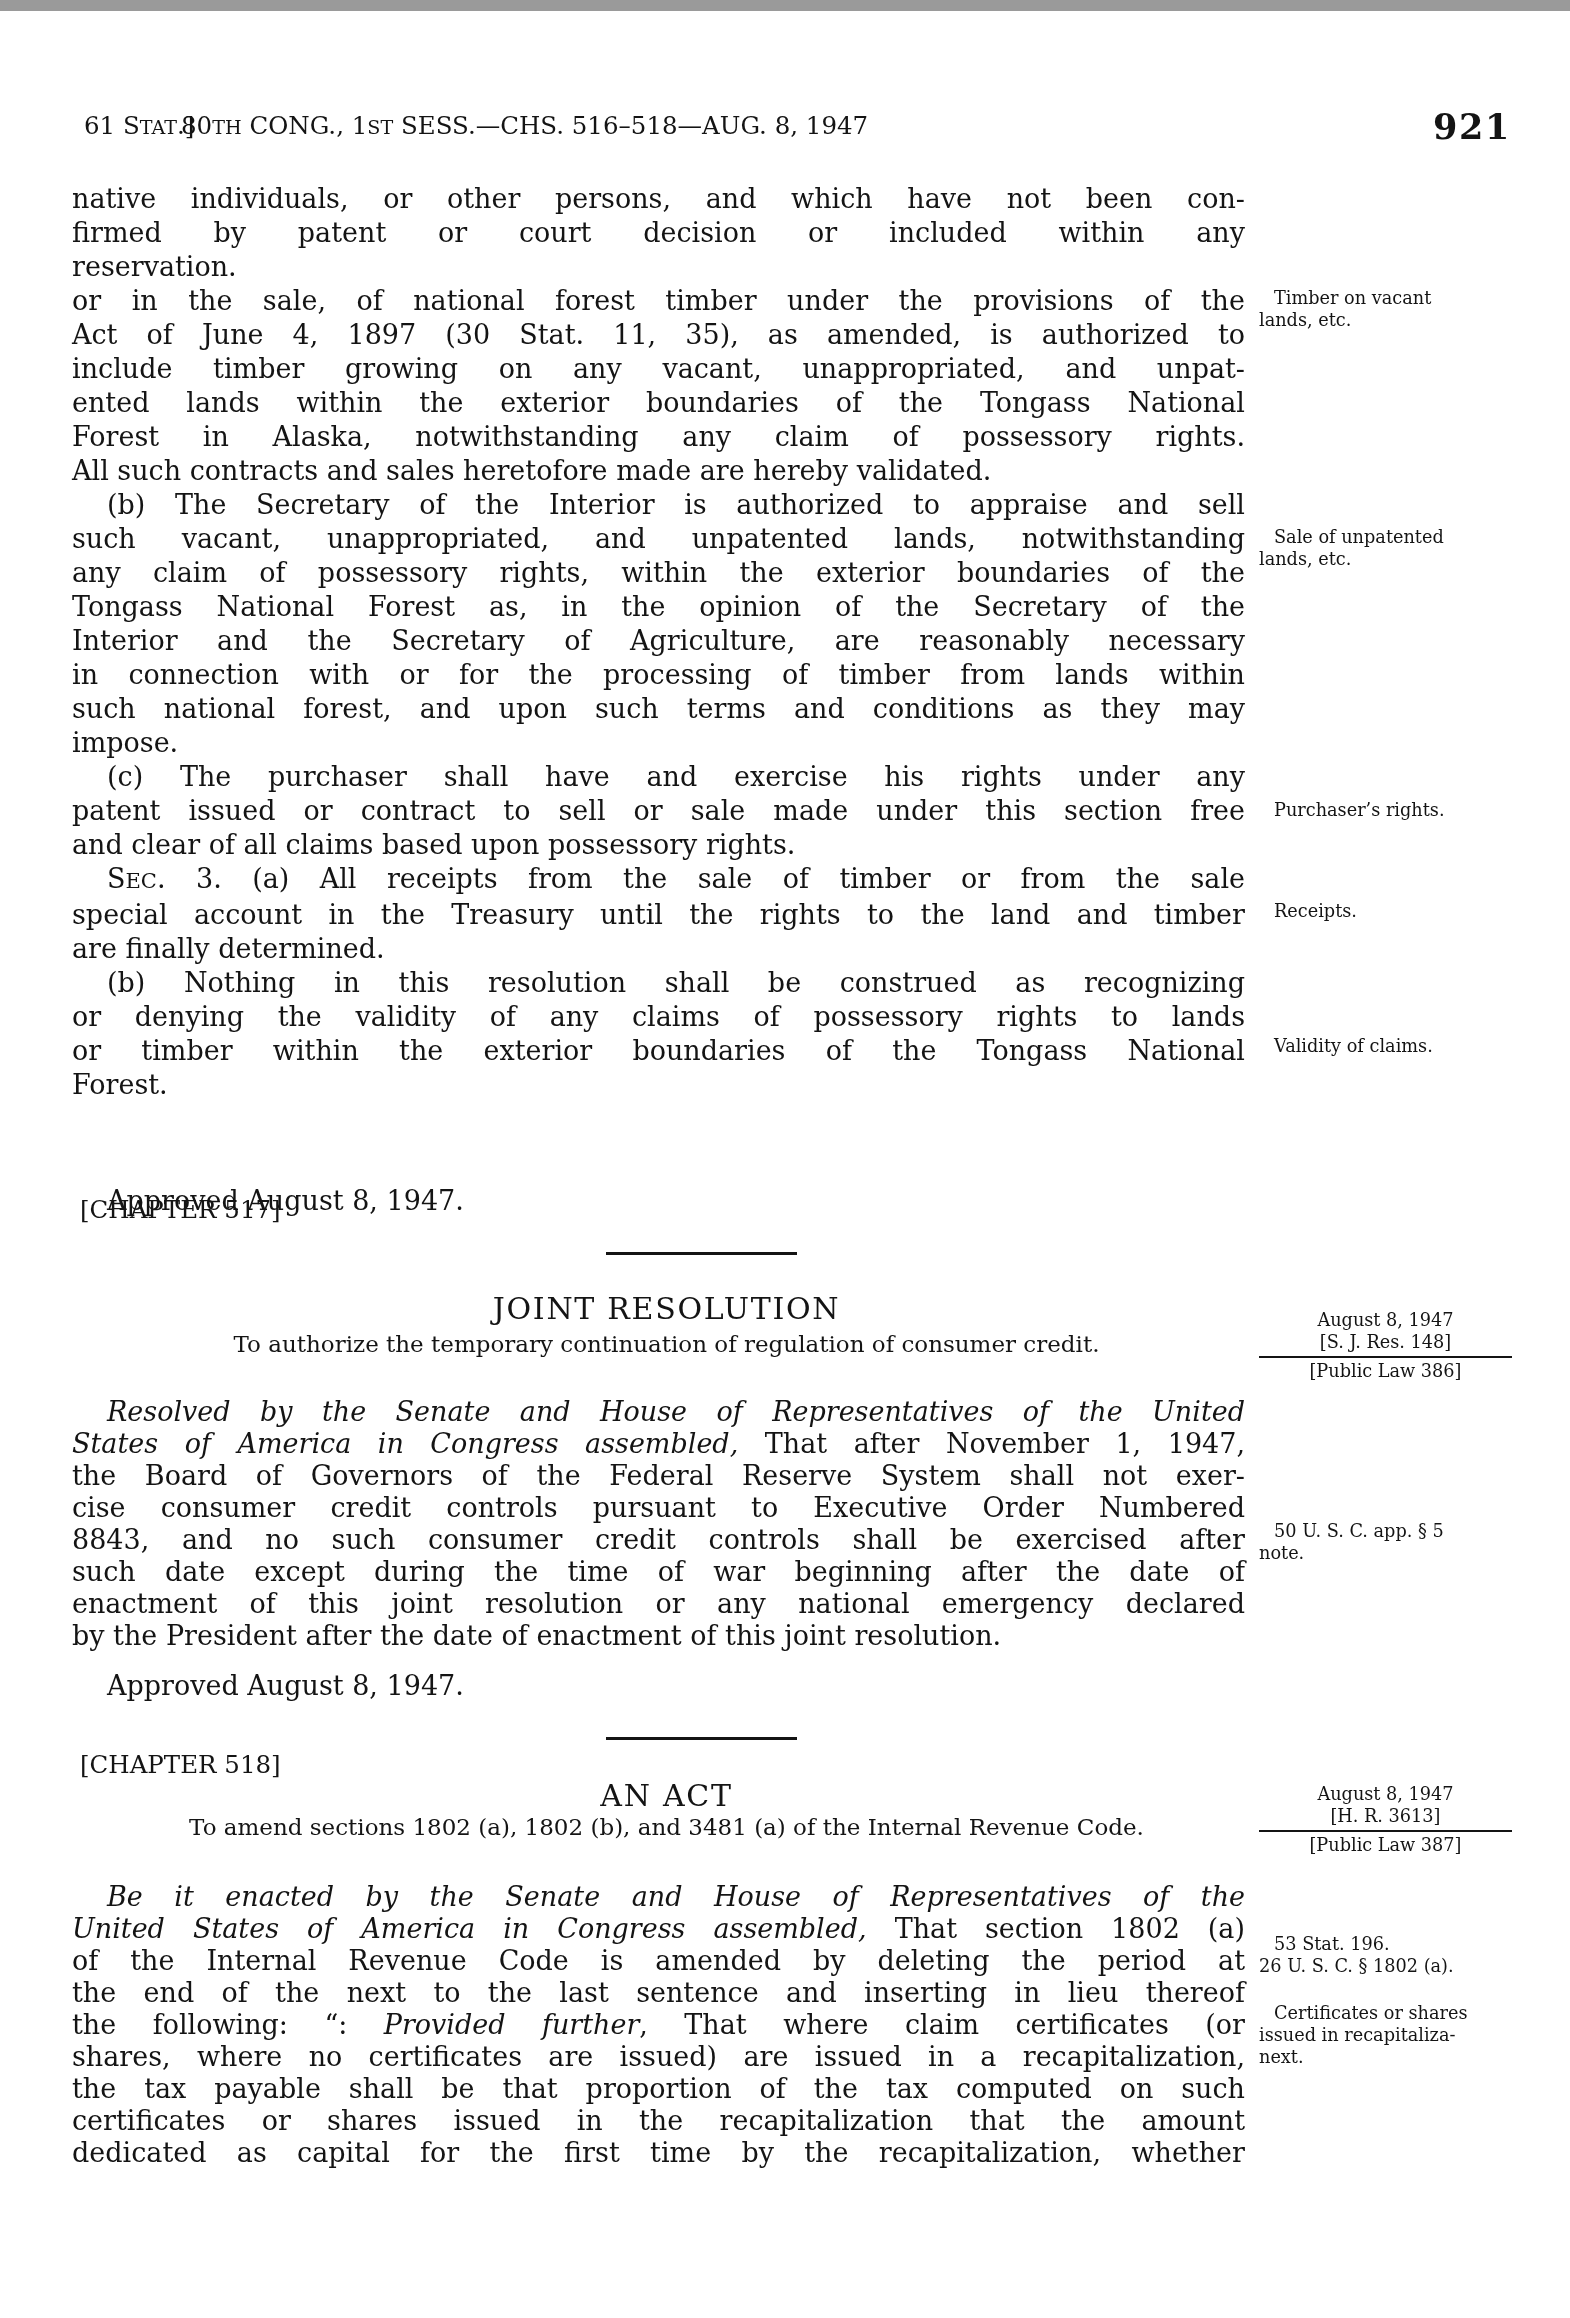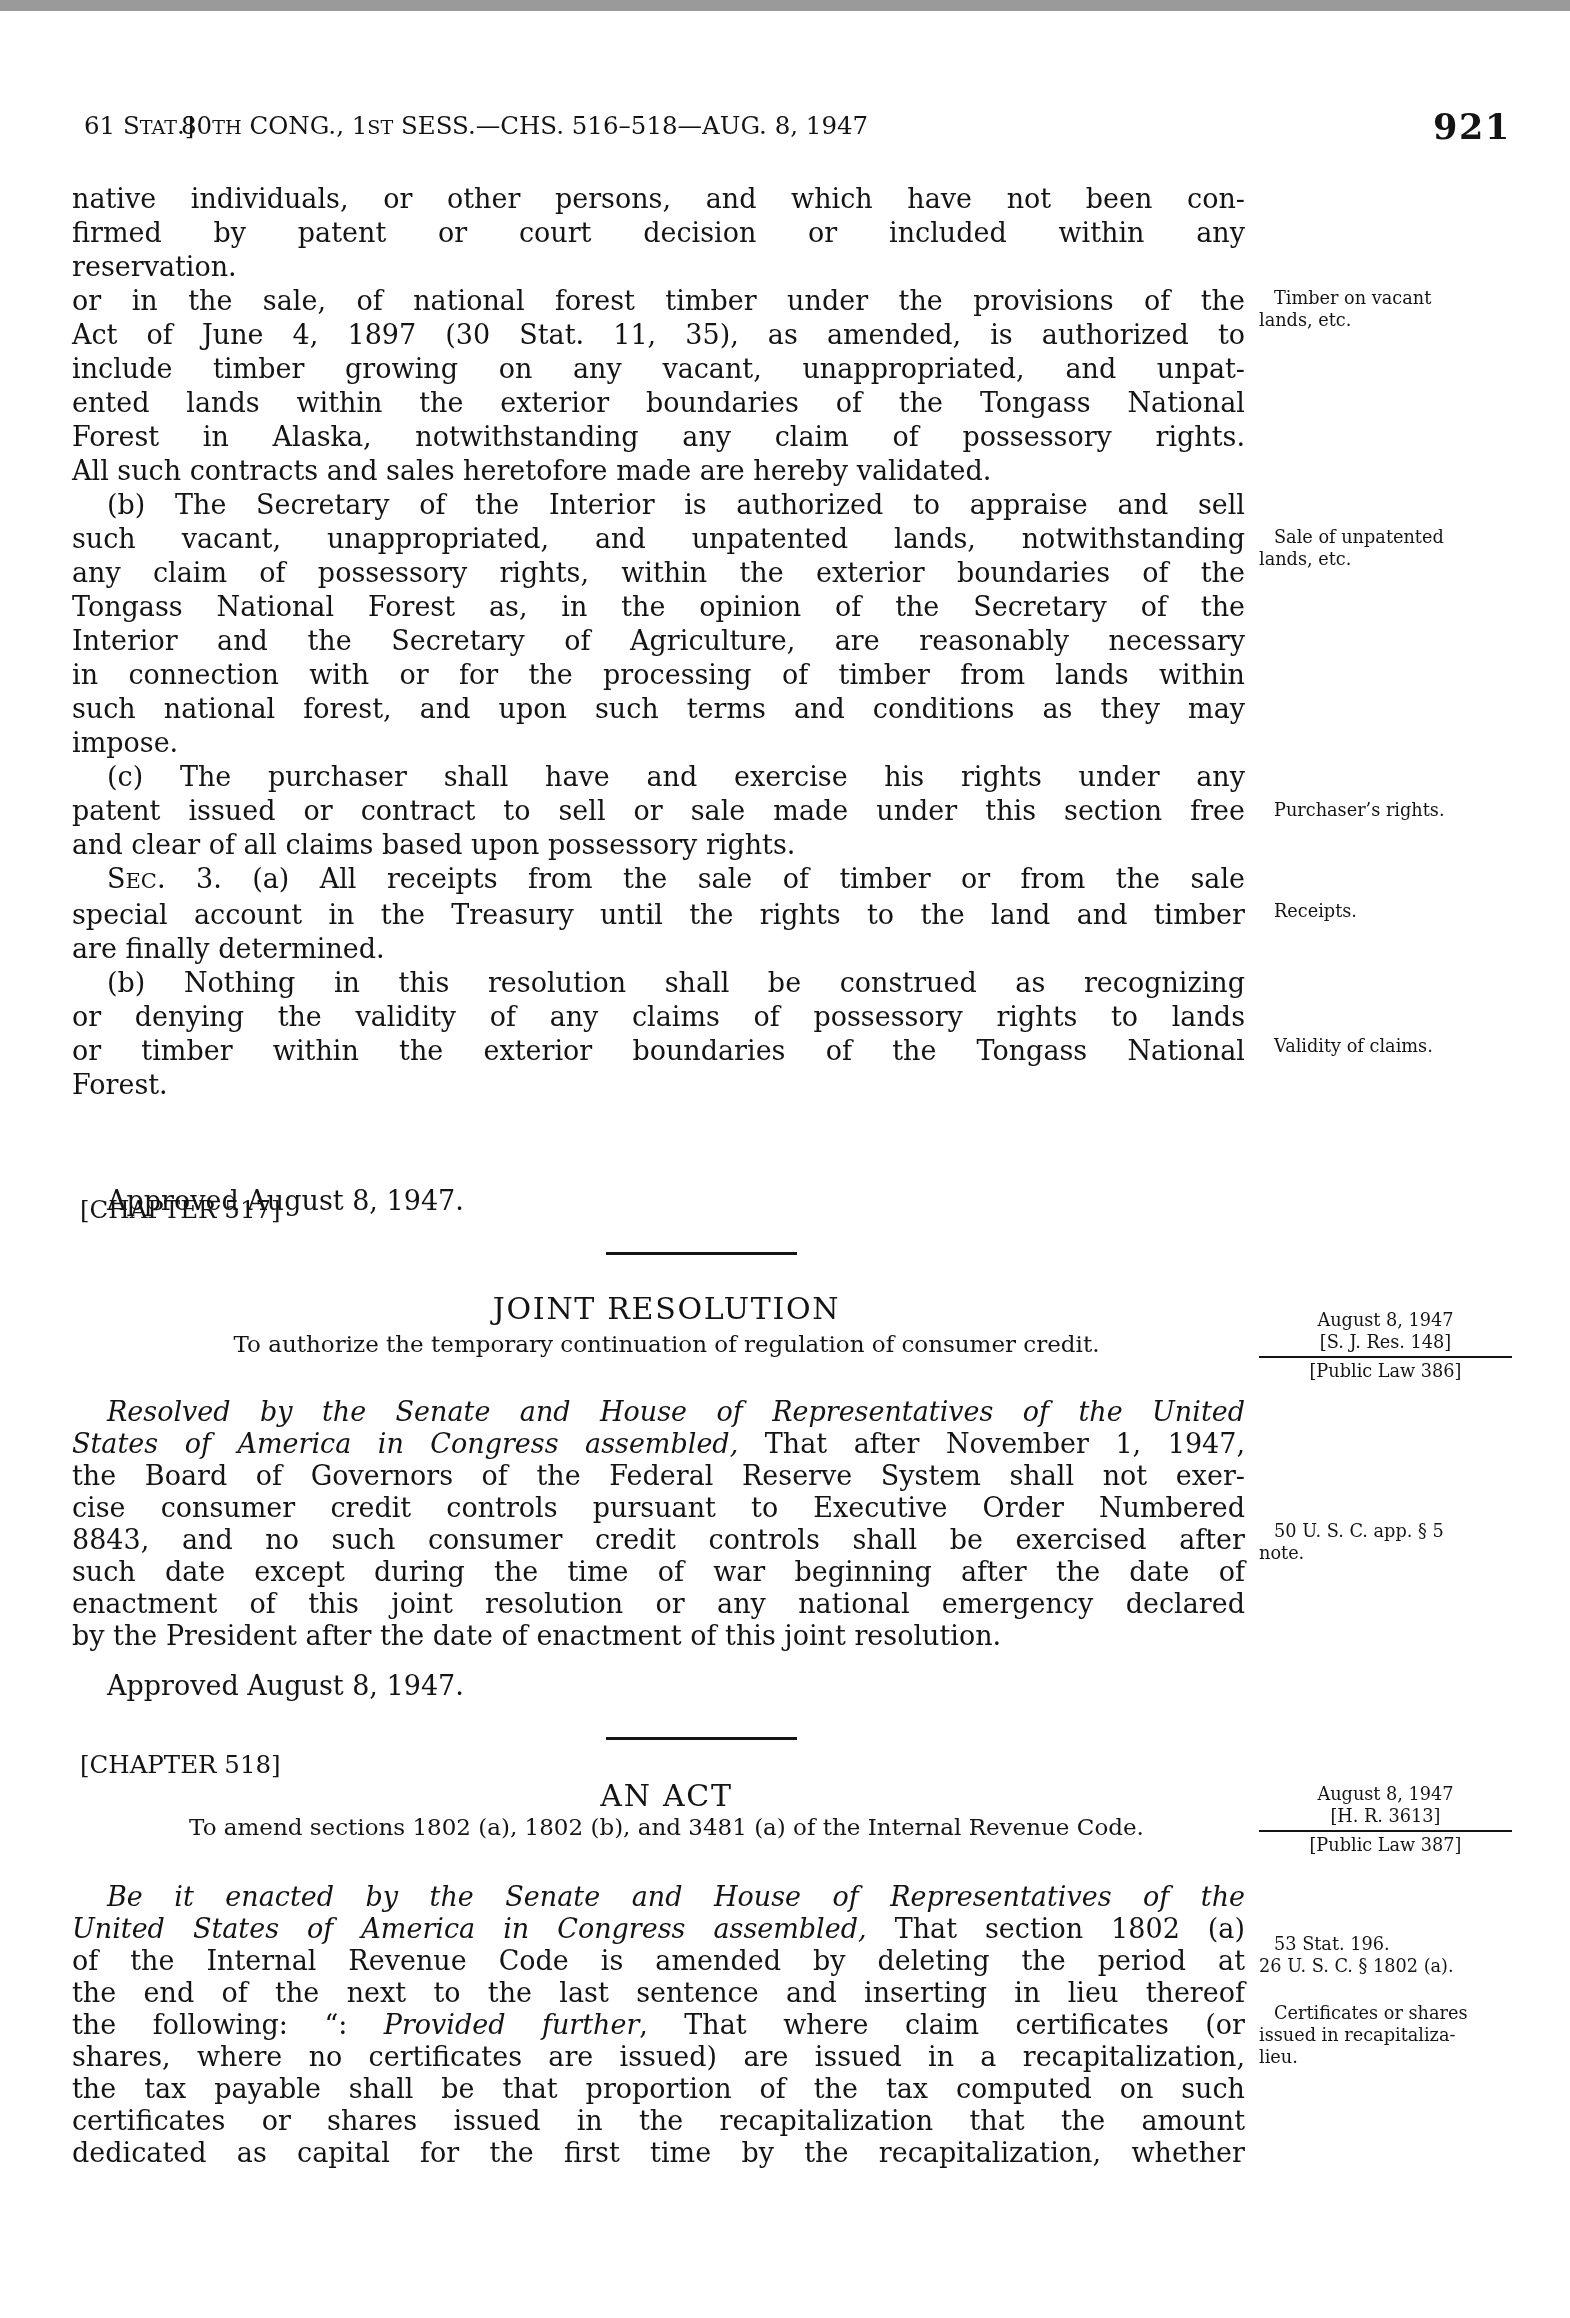--- a/index.html
+++ b/index.html
@@ -159,17 +159,17 @@
       <div class="tline">certificates or shares issued in the recapitalization that the amount</div>
       <div class="tline">dedicated as capital for the first time by the recapitalization, whether</div>
     </div>
   <div class="mnote" style="top:1922px">
       <div class="tline">53 Stat. 196.</div>
       <div class="tline">26 U. S. C. § 1802 (a).</div>
     </div>
   <div class="mnote" style="top:1991px">
       <div class="tline">Certificates or shares</div>
       <div class="tline">issued in recapitaliza-</div>
-      <div class="tline">lieu.</div>
+      <div class="tline">next.</div>
     </div>
 
 </div>
 
 
 </body></html>

